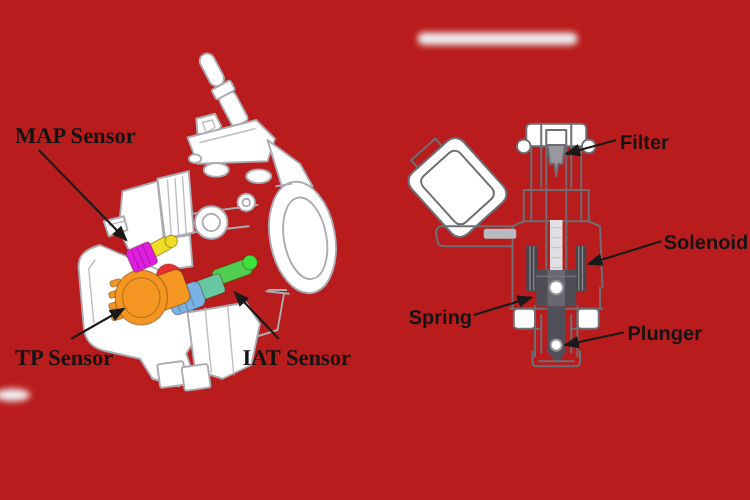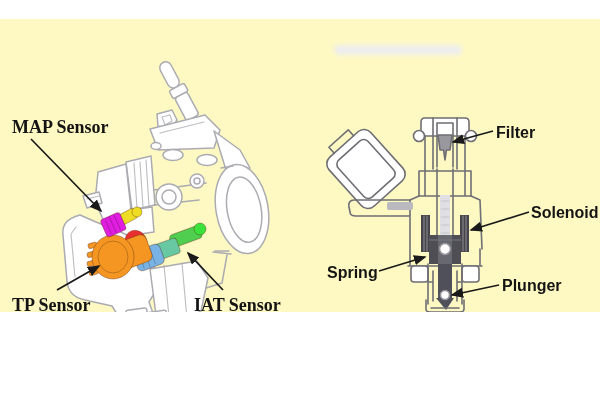--- a/index.html
+++ b/index.html
@@ -1,17 +1,17 @@
 <!DOCTYPE html>
 <html><head>
 <meta charset="utf-8">
 <style>
   html,body{margin:0;padding:0;background:#fff;}
-  #stage{position:relative;width:600px;height:293px;background:#fef9c3;overflow:hidden;
-         font-family:"Liberation Sans",sans-serif;margin-top:19px;}
+  #stage{position:relative;width:600px;height:400px;background:#b91c1c;overflow:hidden;
+         font-family:"Liberation Sans",sans-serif;}
   svg{position:absolute;left:0;top:0;}
   
   .la   {fill:none;stroke-width:1.5;stroke-linejoin:round;stroke-linecap:round;}
   .la-f {fill:#ffffff;stroke-width:1.5;stroke-linejoin:round;stroke-linecap:round;}
   .la-t {fill:none;stroke-width:1.1;stroke-linejoin:round;opacity:.8;}
   .ra   {fill:none;stroke-width:1.6;stroke-linejoin:round;stroke-linecap:round;}
   .ra-f {fill:#ffffff;stroke-width:1.6;stroke-linejoin:round;stroke-linecap:round;}
   .sensor{stroke:rgba(80,30,0,.35);stroke-width:1;}
   .sensor-detail{fill:none;stroke:rgba(0,0,0,.22);stroke-width:1;}
   .leader{fill:none;stroke:#1a1a1a;stroke-width:1.7;}

